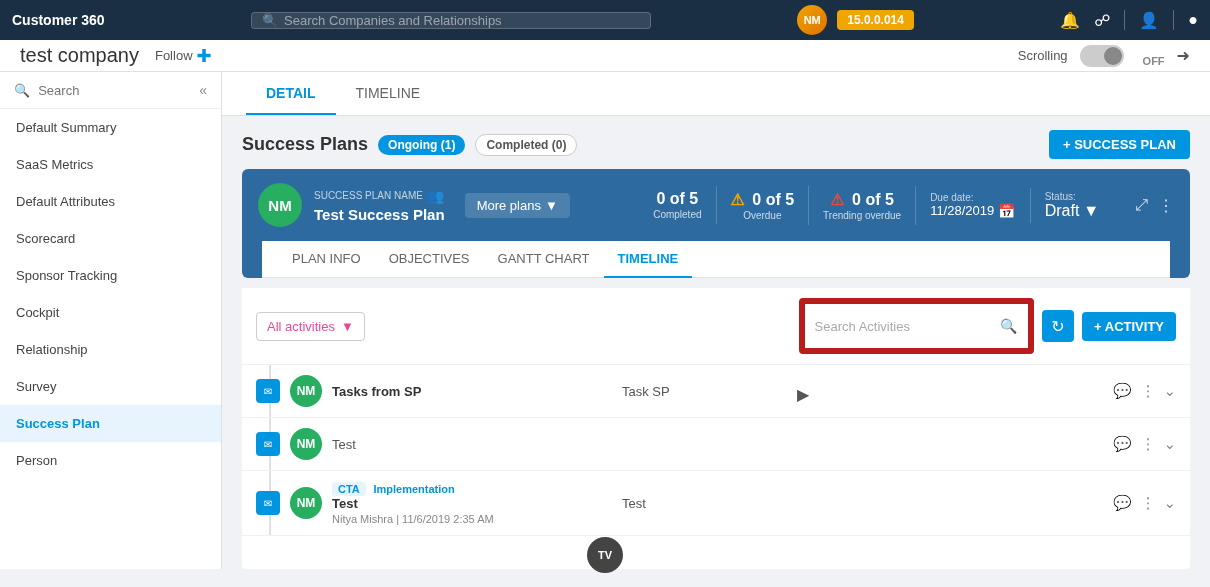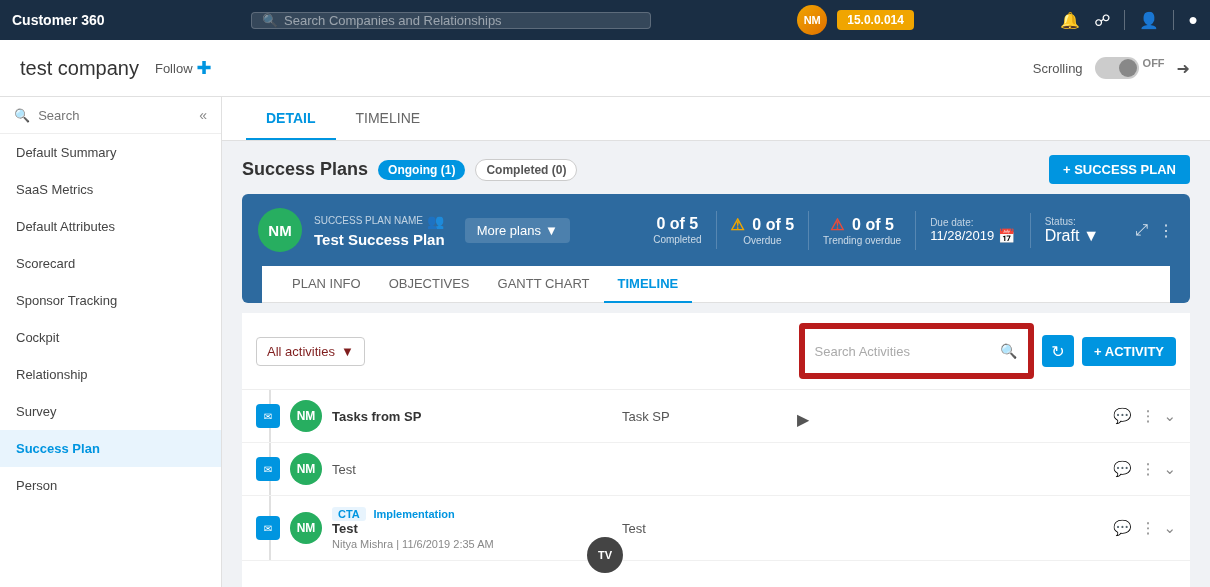--- a/index.html
+++ b/index.html
@@ -59,21 +59,21 @@
     }
     .top-nav-icons {
       display: flex; align-items: center; gap: 14px; margin-left: auto;
     }
     .top-nav-icon { color: white; font-size: 16px; cursor: pointer; }
     .nav-divider { width: 1px; height: 20px; background: rgba(255,255,255,0.3); }
 
     
     .sub-header {
       background: white;
-      height: 57px;
+      height: 32px;
       display: flex;
       align-items: center;
       padding: 0 20px;
       border-bottom: 1px solid #e0e0e0;
       gap: 16px;
     }
     .company-name {
       font-size: 20px;
       font-weight: 500;
       color: #333;
@@ -83,21 +83,21 @@
       color: #555; font-size: 13px; cursor: pointer;
       border: none; background: none;
     }
     .follow-plus { color: #0095e0; font-size: 18px; }
     .sub-header-right {
       margin-left: auto;
       display: flex; align-items: center; gap: 12px;
     }
     .scrolling-label { font-size: 13px; color: #555; }
     .toggle-wrap {
-      display: flex; align-items: flex-start; gap: 4px;
+      display: flex; align-items: flex-end; gap: 19px;
     }
     .toggle-track {
       width: 44px; height: 22px;
       background: #ccc; border-radius: 11px;
       position: relative; cursor: pointer;
     }
     .toggle-thumb {
       position: absolute; right: 2px; top: 2px;
       width: 18px; height: 18px; border-radius: 50%;
       background: #888;
@@ -298,21 +298,21 @@
       flex: 1;
       overflow: hidden;
     }
     .timeline-toolbar {
       display: flex; align-items: center;
       padding: 10px 14px; gap: 8px;
       border-bottom: 1px solid #eee;
     }
     .filter-select {
       border: 1px solid #ccc; border-radius: 4px;
-      padding: 6px 10px; font-size: 13px; color: #7f1d1d;
+      padding: 6px 10px; font-size: 13px; color: #ec4899;
       background: white; cursor: pointer;
       display: flex; align-items: center; gap: 6px;
     }
     .timeline-search {
       margin-left: auto;
       display: flex; align-items: center; gap: 6px;
       border: 6px solid #b91c1c; border-radius: 4px;
       padding: 14px 10px;
     }
     .timeline-search input {

